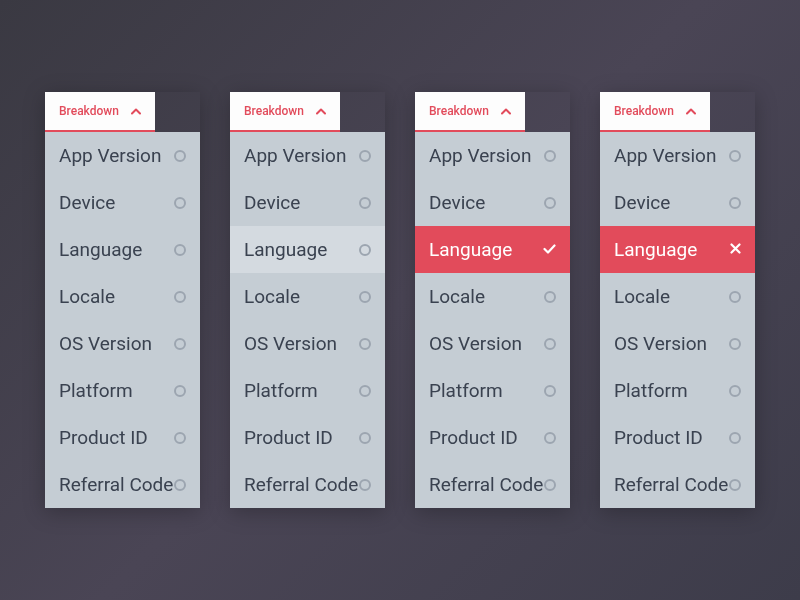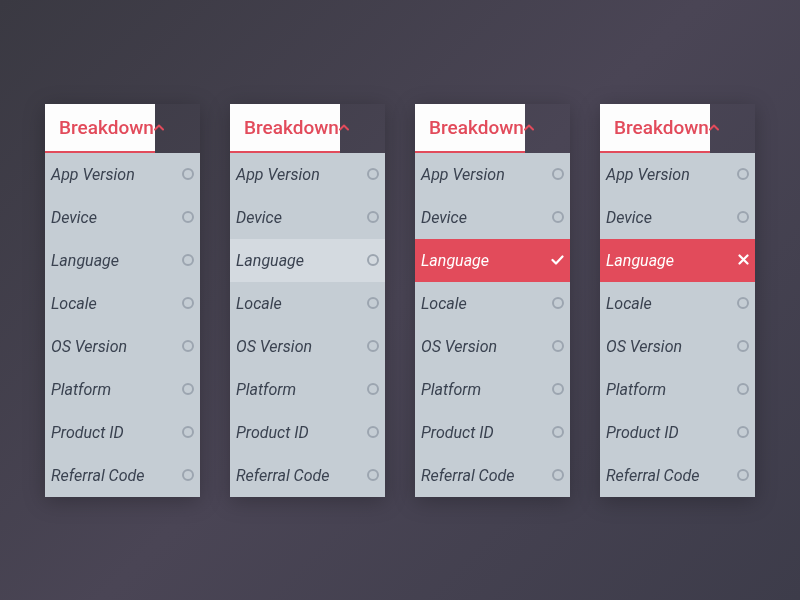--- a/index.html
+++ b/index.html
@@ -27,39 +27,38 @@
       width: 110px;
       padding: 12px 14px;
       display: flex;
       align-items: center;
       justify-content: space-between;
       border-bottom: 2px solid #e24b5b;
       cursor: pointer;
     }
     .dropdown-title {
       color: #e24b5b;
-      font-size: 19px;
+      font-size: 12px;
       font-weight: 500;
     }
     .caret-up {
       color: #e24b5b;
       font-size: 11px;
     }
     .dropdown-list {
       background: #c5cdd4;
     }
     .dropdown-item {
-      padding: 12px 6px;
+      padding: 12px 14px;
       display: flex;
       align-items: center;
       justify-content: space-between;
       cursor: pointer;
       color: #3a4250;
-      font-size: 16px;
-      font-style: italic;
+      font-size: 19px;
     }
     .dropdown-item.hover {
       background: #d4dae0;
     }
     .dropdown-item.selected {
       background: #e24b5b;
       color: #ffffff;
     }
     .radio-circle {
       width: 12px;

